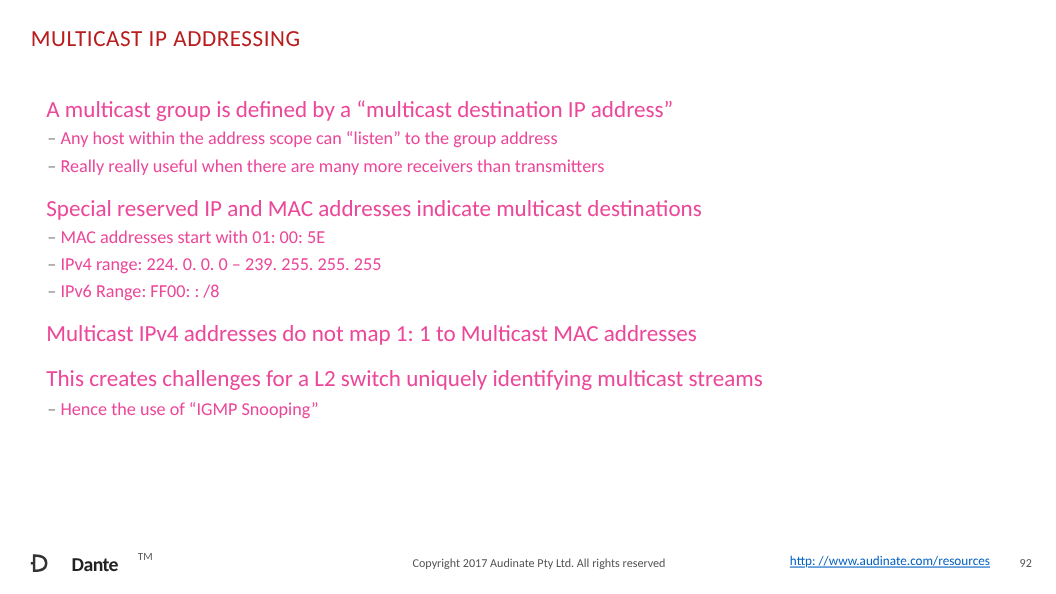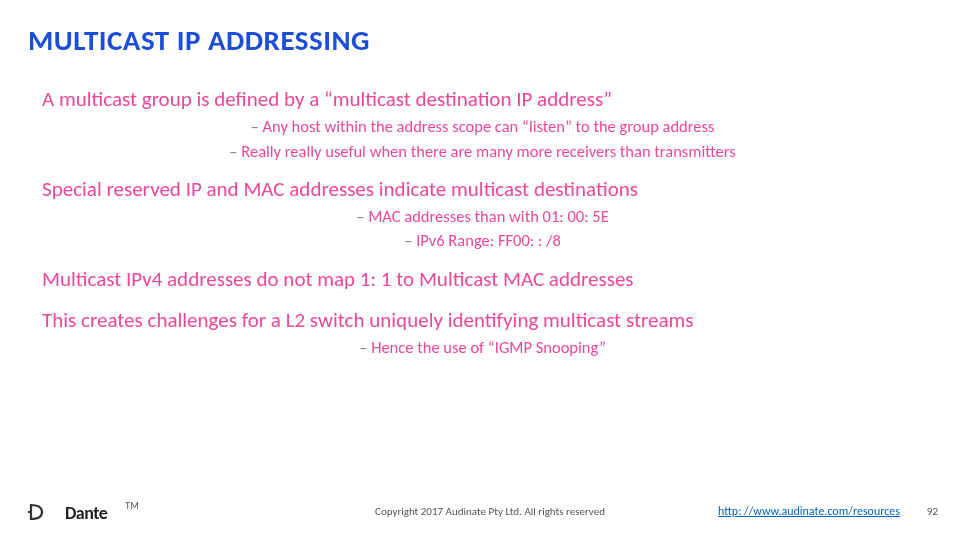--- a/index.html
+++ b/index.html
@@ -1,22 +1,22 @@
 <!DOCTYPE html>
 <html><head>
 <meta charset="utf-8">
 <style>
   * { margin: 0; padding: 0; box-sizing: border-box; }
   html, body { width: 960px; height: 540px; font-family: Calibri, "Segoe UI", Arial, sans-serif; background: #fff; overflow: hidden; }
   .slide { width: 960px; height: 540px; position: relative; background: #fff; }
-  .title { position: absolute; left: 28px; top: 22px; font-size: 29px; font-weight: 700; color: #1d4ed8; letter-spacing: 0.5px; }
+  .title { position: absolute; left: 28px; top: 22px; font-size: 21px; font-weight: 400; color: #b91c1c; letter-spacing: 0.5px; }
   .content { position: absolute; left: 42px; top: 86px; width: 880px; color: #ec4899; }
   .block { margin-bottom: 14px; }
   .lead { font-size: 21px; font-weight: 400; line-height: 1.3; }
-  .sub { font-size: 16.5px; font-weight: 400; line-height: 1.35; margin-top: 2px; padding-left: 1px; text-align: center; }
+  .sub { font-size: 16.5px; font-weight: 400; line-height: 1.35; margin-top: 2px; padding-left: 1px; }
   .dash::before { content: "– "; color: #7f7f7f; }
   .footer { position: absolute; bottom: 10px; left: 0; width: 960px; height: 26px; }
   .logo { position: absolute; left: 28px; bottom: 8px; display: flex; align-items: flex-end; gap: 17px; }
   .logo-mark { width: 20px; height: 20px; position: relative; }
   .logo-mark svg { width: 20px; height: 20px; }
   .logo-text { font-size: 18px; font-weight: 700; color: #222; letter-spacing: -0.5px; line-height: 1; }
   .logo-tm { font-size: 10px; color: #555; position: relative; top: -10px; left: 1px; }
   .logo-sub { font-size: 7px; color: #888; margin-left: 4px; position: relative; top: 2px; }
   .copyright { position: absolute; left: 0; width: 960px; text-align: center; bottom: 12px; font-size: 11px; color: #555; padding-left: 20px; }
   .link { position: absolute; right: 60px; bottom: 12px; font-size: 12px; color: #0563c1; text-decoration: underline; }
@@ -30,21 +30,22 @@
 
   <div class="content">
     <div class="block">
       <div class="lead">A multicast group is defined by a “multicast destination IP address”</div>
       <div class="sub dash">Any host within the address scope can “listen” to the group address</div>
       <div class="sub dash">Really really useful when there are many more receivers than transmitters</div>
     </div>
 
     <div class="block">
       <div class="lead">Special reserved IP and MAC addresses indicate multicast destinations</div>
-      <div class="sub dash">MAC addresses than with 01: 00: 5E</div>
+      <div class="sub dash">MAC addresses start with 01: 00: 5E</div>
+      <div class="sub dash">IPv4 range: 224. 0. 0. 0 – 239. 255. 255. 255</div>
       <div class="sub dash">IPv6 Range: FF00: : /8</div>
     </div>
 
     <div class="block">
       <div class="lead">Multicast IPv4 addresses do not map 1: 1 to Multicast MAC addresses</div>
     </div>
 
     <div class="block">
       <div class="lead">This creates challenges for a L2 switch uniquely identifying multicast streams</div>
       <div class="sub dash">Hence the use of “IGMP Snooping”</div>

